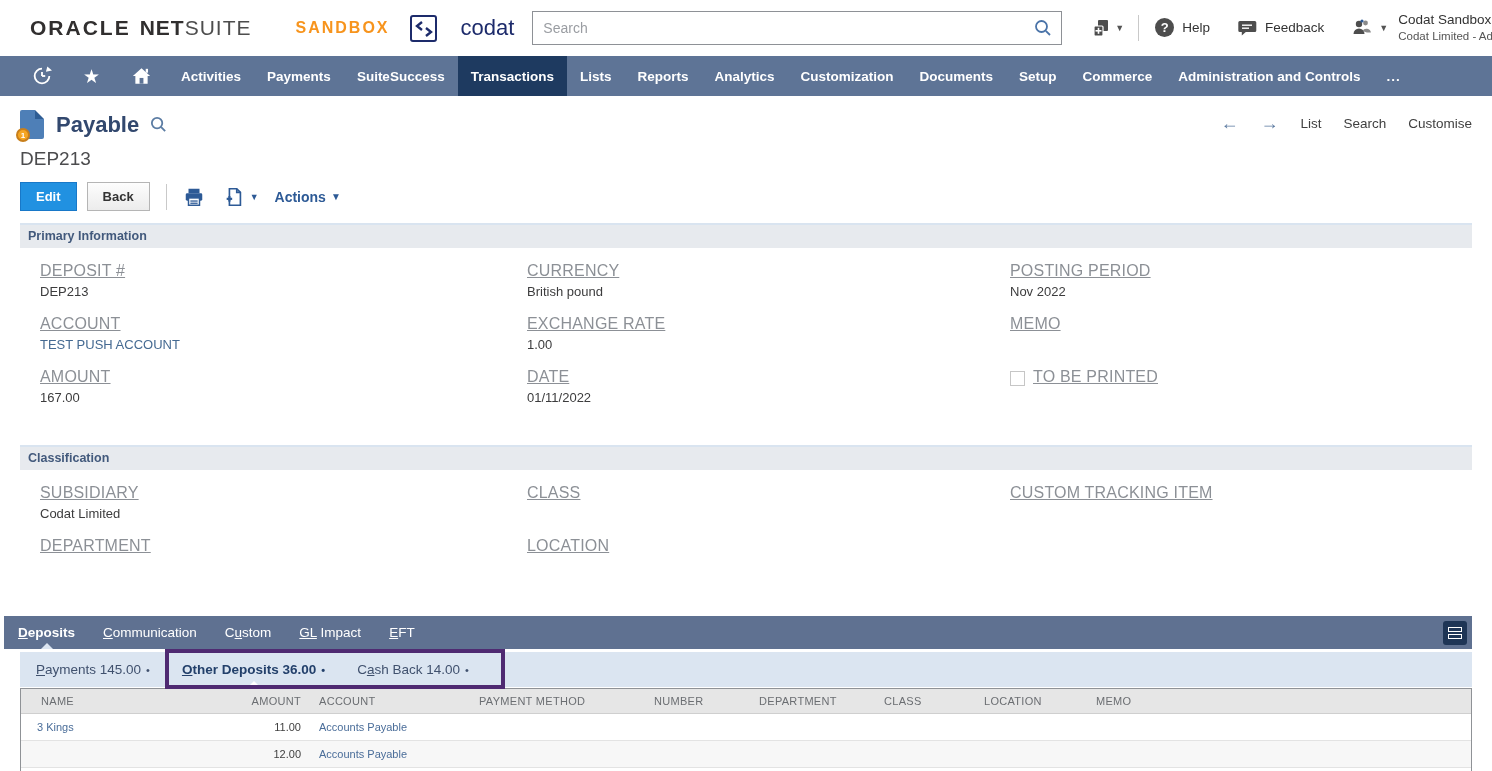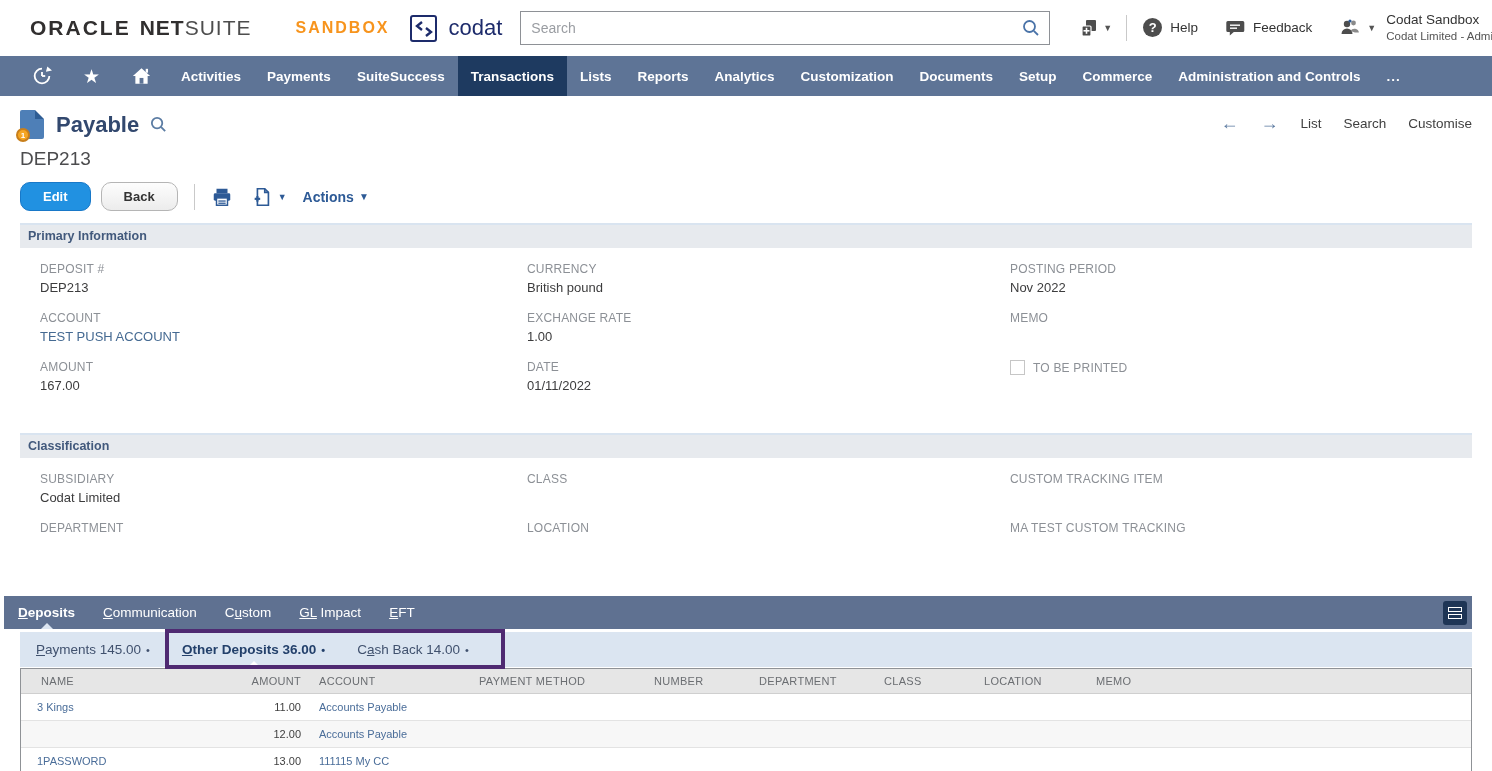--- a/index.html
+++ b/index.html
@@ -14,21 +14,21 @@
   .logo { display:flex; align-items:baseline; margin-left:14px; }
   .logo .oracle { font-size:21px; font-weight:700; color:#312f2f; letter-spacing:2px; }
   .logo .net { font-size:21px; font-weight:700; color:#312f2f; margin-left:9px; letter-spacing:1px;}
   .logo .suite { font-size:21px; font-weight:400; color:#4d4d4d; letter-spacing:1px;}
   .vdivider { width:1px; height:30px; background:#c9c9c9; margin:0 22px; }
   .vdivider.small { height:26px; margin:0 14px; }
   .sandbox { color:#f7941d; font-weight:700; font-size:16px; letter-spacing:2px; }
   .codat { display:flex; align-items:center; margin-left:20px; }
   .codat-box { width:27px; height:27px; border:2.5px solid #1d2b6b; border-radius:3px; position:relative; }
   .codat-box svg { position:absolute; top:1px; left:1px; }
-  .codat-text { font-size:22px; color:#1d2b6b; margin-left:12px; font-weight:400; }
+  .codat-text { font-size:22px; color:#1d2b6b; margin-left:24px; font-weight:400; }
   .search-wrap { position:relative; margin-left:18px; }
   .search-input { width:530px; height:34px; border:1px solid #8e9196; padding:0 36px 0 10px; font-size:14px; color:#333; font-family:inherit; }
   .search-input::placeholder { color:#9a9da2; }
   .search-glass { position:absolute; right:9px; top:7px; }
   .hdr-right { display:flex; align-items:center; margin-left:28px; }
   .hdr-icon { display:flex; align-items:center; color:#4d4d4d; }
   .caret { font-size:9px; color:#555; margin-left:3px; }
   .help-circle { width:19px; height:19px; border-radius:50%; background:#4d4d4d; color:#fff; font-size:13px; font-weight:700; display:flex; align-items:center; justify-content:center; }
   .hdr-label { font-size:13.5px; color:#333; margin-left:8px; }
   .hdr-group { display:flex; align-items:center; margin-left:26px; }
@@ -50,33 +50,33 @@
   .doc-fold { position:absolute; top:0; right:0; width:0; height:0; border-top:9px solid #fff; border-left:9px solid #2e5d94; }
   .doc-coin { position:absolute; left:-4px; bottom:-3px; width:14px; height:14px; border-radius:50%; background:#f5a623; border:2px solid #c87f1b; color:#fff; font-size:8px; font-weight:700; display:flex; align-items:center; justify-content:center; }
   .page-title { font-size:22px; font-weight:700; color:#32486e; margin-left:12px; }
   .title-glass { margin-left:10px; }
   .record-id { font-size:19px; color:#4c4c4e; margin-top:9px; }
   .title-right { margin-left:auto; display:flex; align-items:center; gap:22px; align-self:flex-start; margin-top:4px; }
   .arrow-link { font-size:18px; font-weight:700; color:#5d7ba1; cursor:pointer; line-height:1; }
   .hdr-nav-link { font-size:13.5px; color:#3f3f3f; cursor:pointer; }
   
   .toolbar { display:flex; align-items:center; margin-top:12px; }
-  .btn { font-family:inherit; font-size:13px; font-weight:700; border-radius:10px; padding:6px 22px; cursor:pointer; }
+  .btn { font-family:inherit; font-size:13px; font-weight:700; border-radius:0; padding:6px 15px; cursor:pointer; }
   .btn-primary { background:#2191e1; border:1px solid #1878c8; color:#fff; }
   .btn-secondary { background:linear-gradient(#fdfdfd,#ececec); border:1px solid #b5b5b5; color:#333; margin-left:10px; }
   .tb-divider { width:1px; height:26px; background:#c9c9c9; margin:0 16px; }
   .tb-icon { display:flex; align-items:center; cursor:pointer; margin-right:16px; }
   .actions-link { color:#2d5a96; font-weight:700; font-size:14px; cursor:pointer; display:flex; align-items:center; }
   .actions-link .caret { color:#2d5a96; font-size:10px; margin-left:5px; }
   
   .section { margin:12px 20px 0 20px; }
   .section-hdr { background:#e7eaee; border-top:2px solid #d9e4f0; padding:4px 8px 5px 8px; font-size:12.5px; font-weight:700; color:#42597c; }
   .fields-grid { display:grid; grid-template-columns:487px 483px 1fr; padding:14px 0 6px 20px; }
   .fgroup { margin-bottom:15px; min-height:28px; }
-  .flabel { font-size:12px; color:#8c9096; letter-spacing:.2px; margin-bottom:4px; }
+  .flabel { font-size:16px; color:#8c9096; letter-spacing:.2px; margin-bottom:4px;text-decoration:underline; }
   .fvalue { font-size:13px; color:#3c3c3d; min-height:16px; }
   .fvalue.link { color:#456a92; cursor:pointer; }
   .chk-row { display:flex; align-items:flex-end; margin-top:12px; }
   .checkbox { width:15px; height:15px; border:1px solid #c6c6c6; background:#fff; margin-right:8px; }
   
   .tabs-bar { margin:26px 20px 0 4px; background:#5f7191; height:33px; display:flex; align-items:stretch; position:relative; }
   .tab { display:flex; align-items:center; padding:0 14px; color:#fff; font-size:13.5px; cursor:pointer; position:relative; }
   .tab.active { font-weight:700; }
   .tab.active::after { content:""; position:absolute; bottom:0; left:50%; margin-left:-6px; border-left:6px solid transparent; border-right:6px solid transparent; border-bottom:6px solid #dbe5f1; }
   .tab .ukey, .subtab .ukey { text-decoration:underline; }
@@ -358,24 +358,20 @@
         <div class="fvalue"></div>
       </div>
       <div class="fgroup">
         <div class="flabel">LOCATION</div>
         <div class="fvalue"></div>
       </div>
     </div>
     <div>
       <div class="fgroup">
         <div class="flabel">CUSTOM TRACKING ITEM</div>
-        <div class="fvalue"></div>
-      </div>
-      <div class="fgroup">
-        <div class="flabel">MA TEST CUSTOM TRACKING</div>
         <div class="fvalue"></div>
       </div>
     </div>
   </div>
 </div>
 
 <div class="tabs-bar">
   <div class="tab active">
     <span><span class="ukey">D</span><span>eposits</span></span>
   </div>

